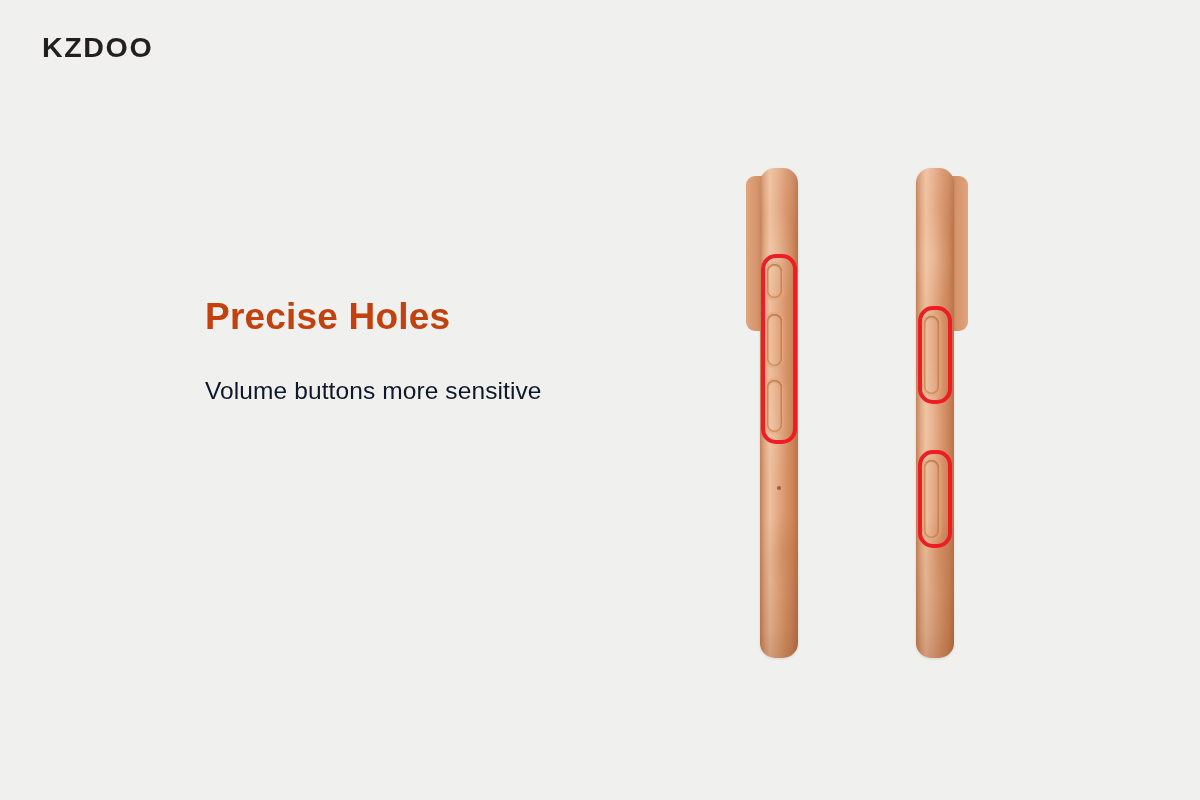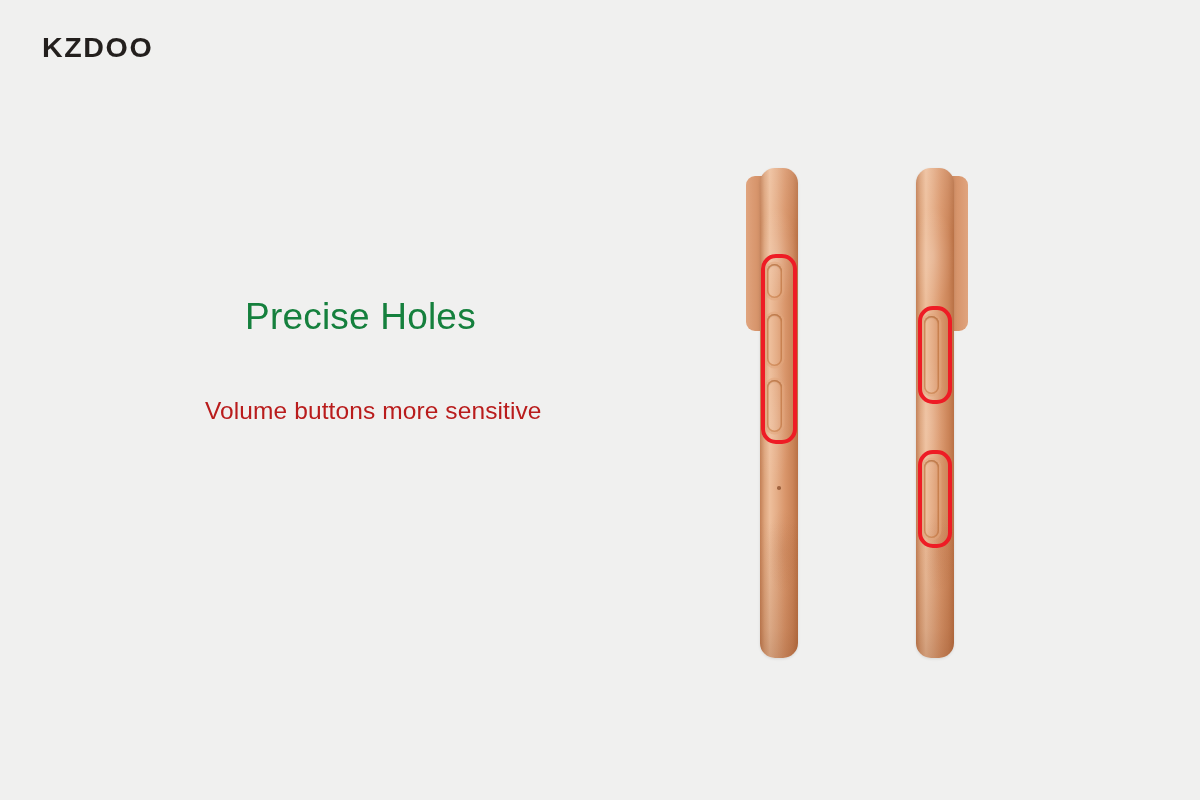--- a/index.html
+++ b/index.html
@@ -26,32 +26,31 @@
     color:#231f1d;
     transform:scaleX(1.06);
     transform-origin:left center;
   }
 
   
   .copy { position:absolute; left:205px; top:296px; width:470px; }
 
   .headline {
     font-size:37px;
-    font-weight:400;
-    color:#15803d;
+    font-weight:700;
+    color:#c2410c;
     letter-spacing:0.2px;
     line-height:1.15;
-    margin-left:40px;
   }
 
   .subcopy {
-    margin-top:52px;
+    margin-top:32px;
     font-size:24.5px;
     font-weight:300;
-    color:#b91c1c;
+    color:#0f172a;
     line-height:1.62;
     letter-spacing:0.1px;
   }
   .subcopy .line { display:block; }
 
   
   .phones { position:absolute; left:0; top:0; width:1200px; height:800px; }
 
   .phone {
     position:absolute;

